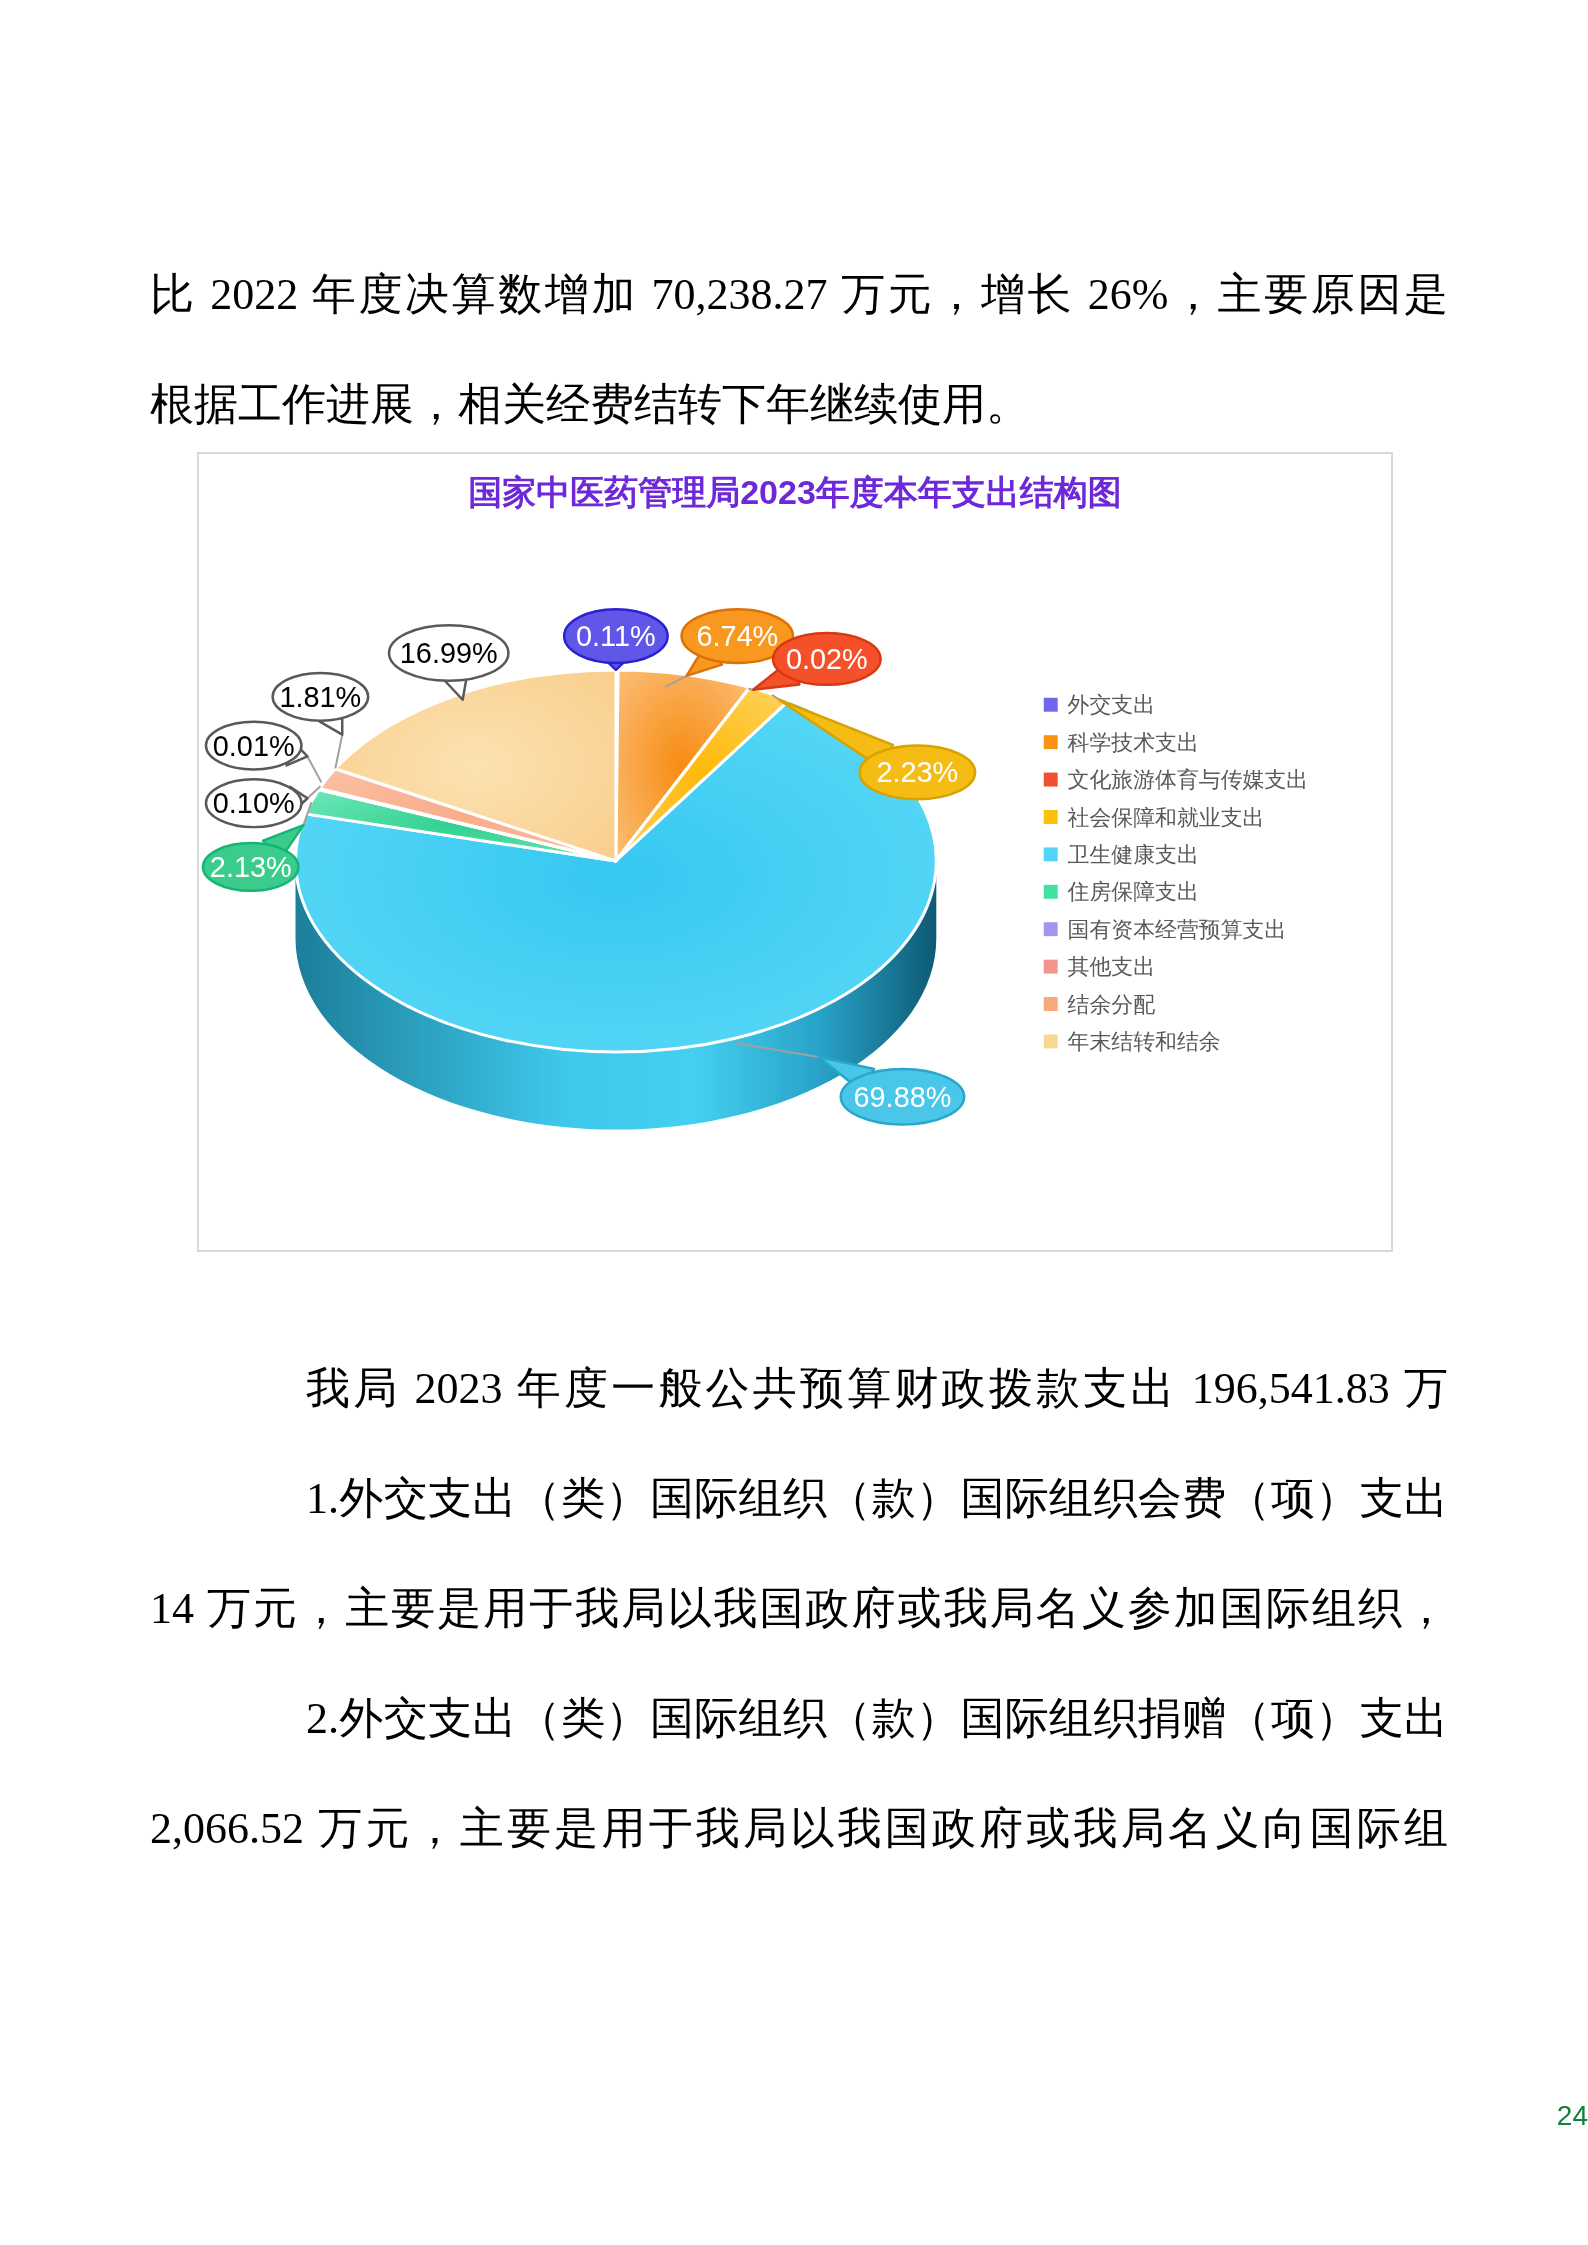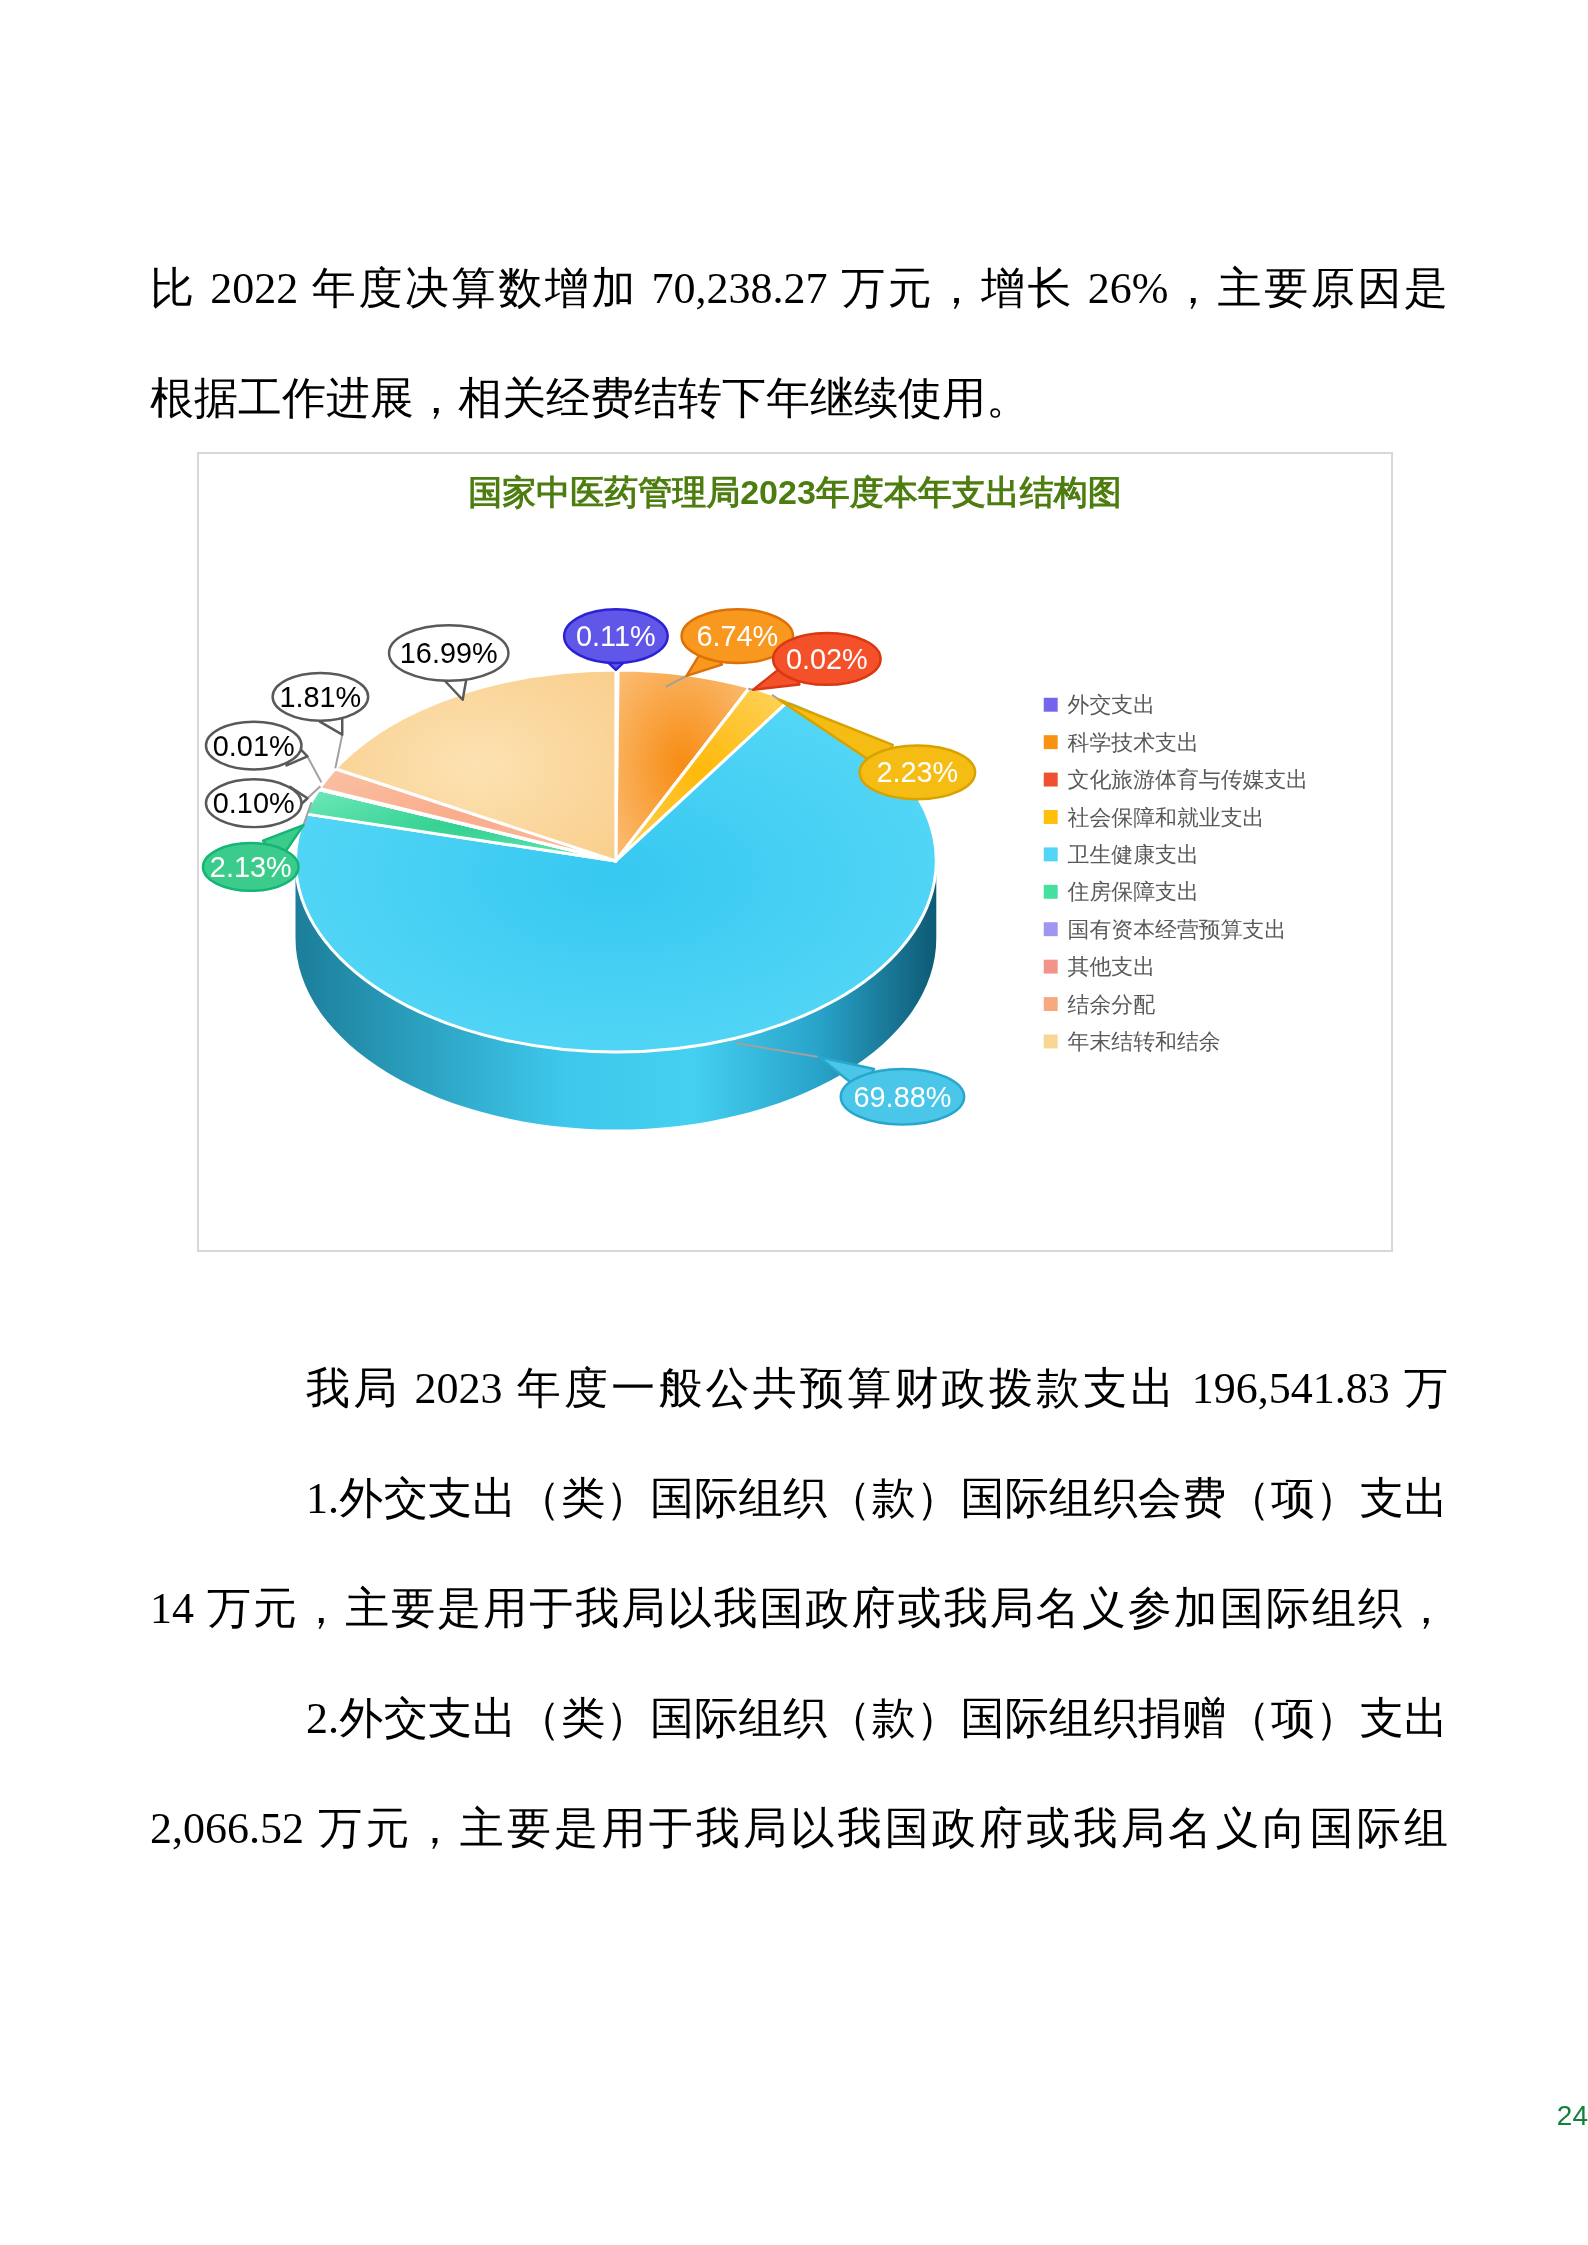--- a/index.html
+++ b/index.html
@@ -1,33 +1,33 @@
 <!DOCTYPE html>
 <html><head>
 <meta charset="utf-8">
 <style>
   html,body{margin:0;padding:0;background:#ffffff;}
   .page{position:relative;width:1588px;height:2245px;background:#ffffff;overflow:hidden;
         font-family:"Liberation Serif", serif;color:#000;}
   
   .textblock{position:absolute;left:150px;width:1298px;font-size:44px;}
-  .tb-top{top:234px;}
+  .tb-top{top:240px;}
   .tb-bottom{top:1334px;}
   .tline{height:110px;line-height:110px;white-space:nowrap;}
   .jline{white-space:normal;text-align:justify;text-align-last:justify;height:110px;line-height:110px;overflow:hidden;}
   .indent{text-indent:156px;}
   .bold{font-weight:bold;}
   .page-number{position:absolute;top:2100px;left:0;width:100%;text-align:right;
                font-family:"Liberation Sans", sans-serif;font-size:28px;color:#15803d;}
   
   .chart-box{position:absolute;left:197px;top:452px;width:1196px;height:800px;
              border:2px solid #D8D8D8;background:#fff;box-sizing:border-box;}
   .chart-title{position:absolute;top:16px;left:0;width:100%;text-align:center;
                font-family:"Liberation Sans", sans-serif;font-weight:bold;
-               font-size:34px;color:#4d7c0f;}
+               font-size:34px;color:#6d28d9;}
   .chart-svg{position:absolute;left:0;top:0;width:100%;height:100%;}
 </style>
 </head>
 <body>
 
 <div class="page">
 
   <div class="textblock tb-top">
     <div class="jline">比 2022 年度决算数增加 70,238.27 万元，增长 26%，主要原因是</div>
     <div class="tline">根据工作进展，相关经费结转下年继续使用。</div>

